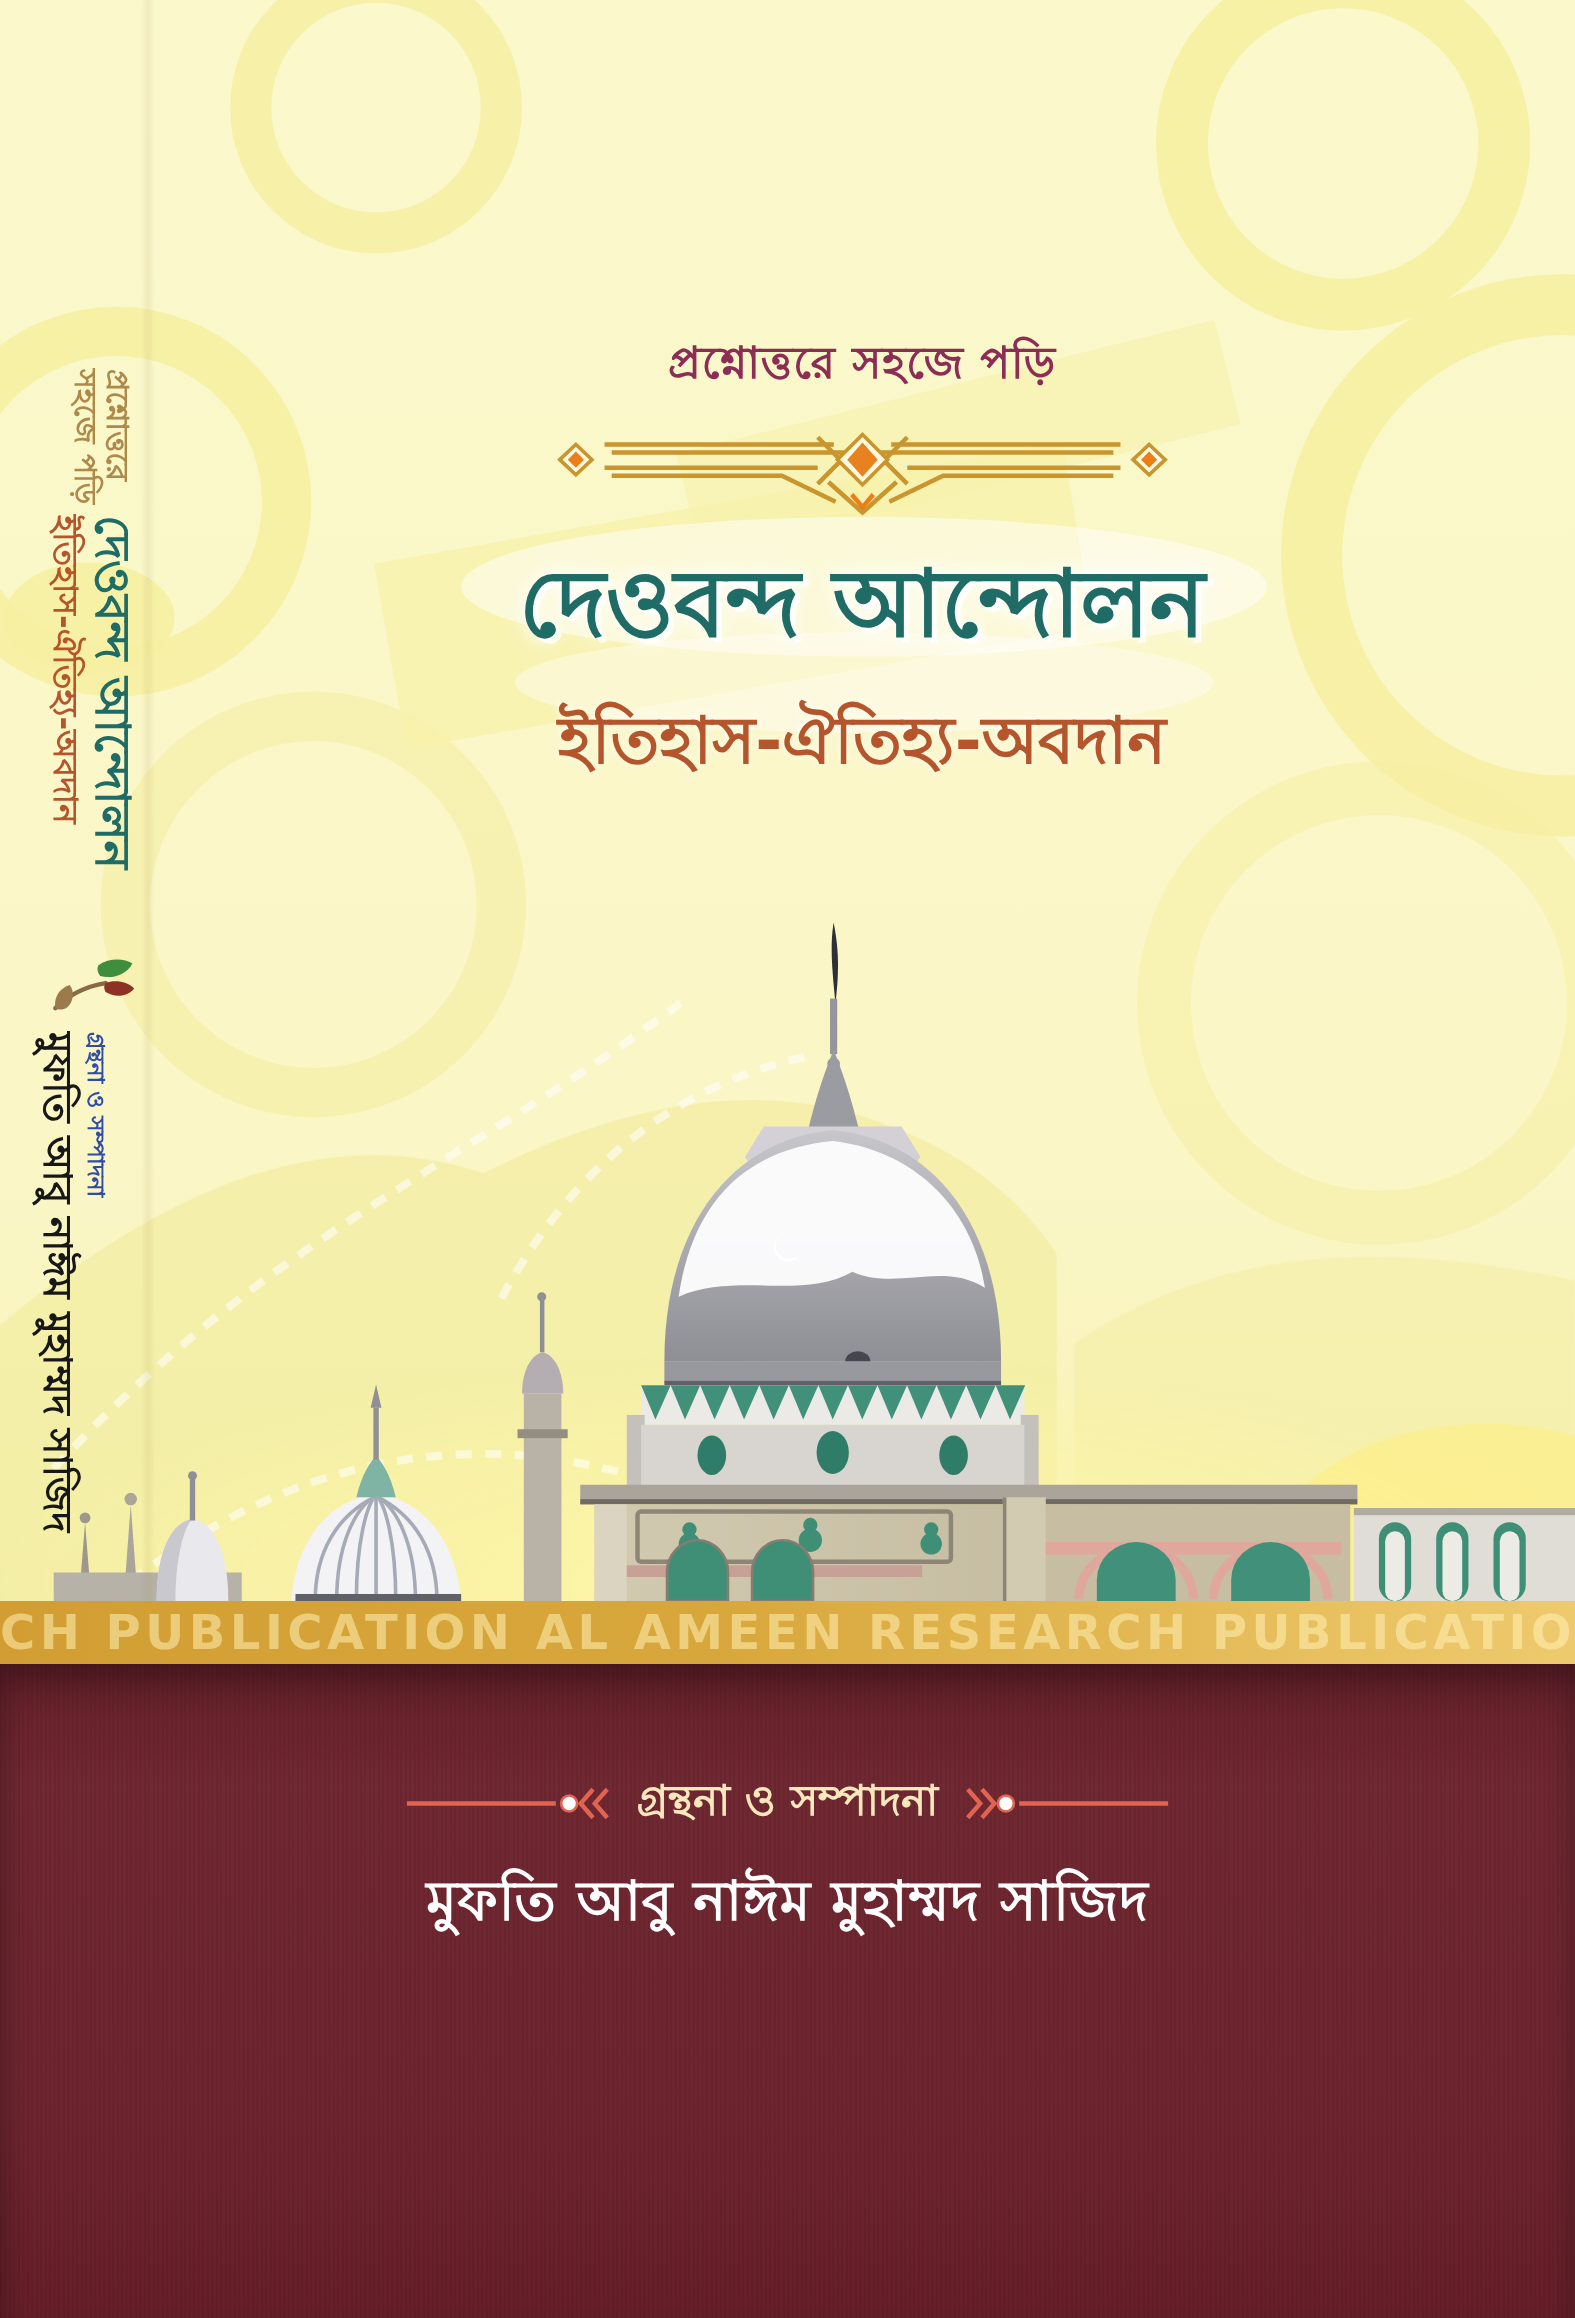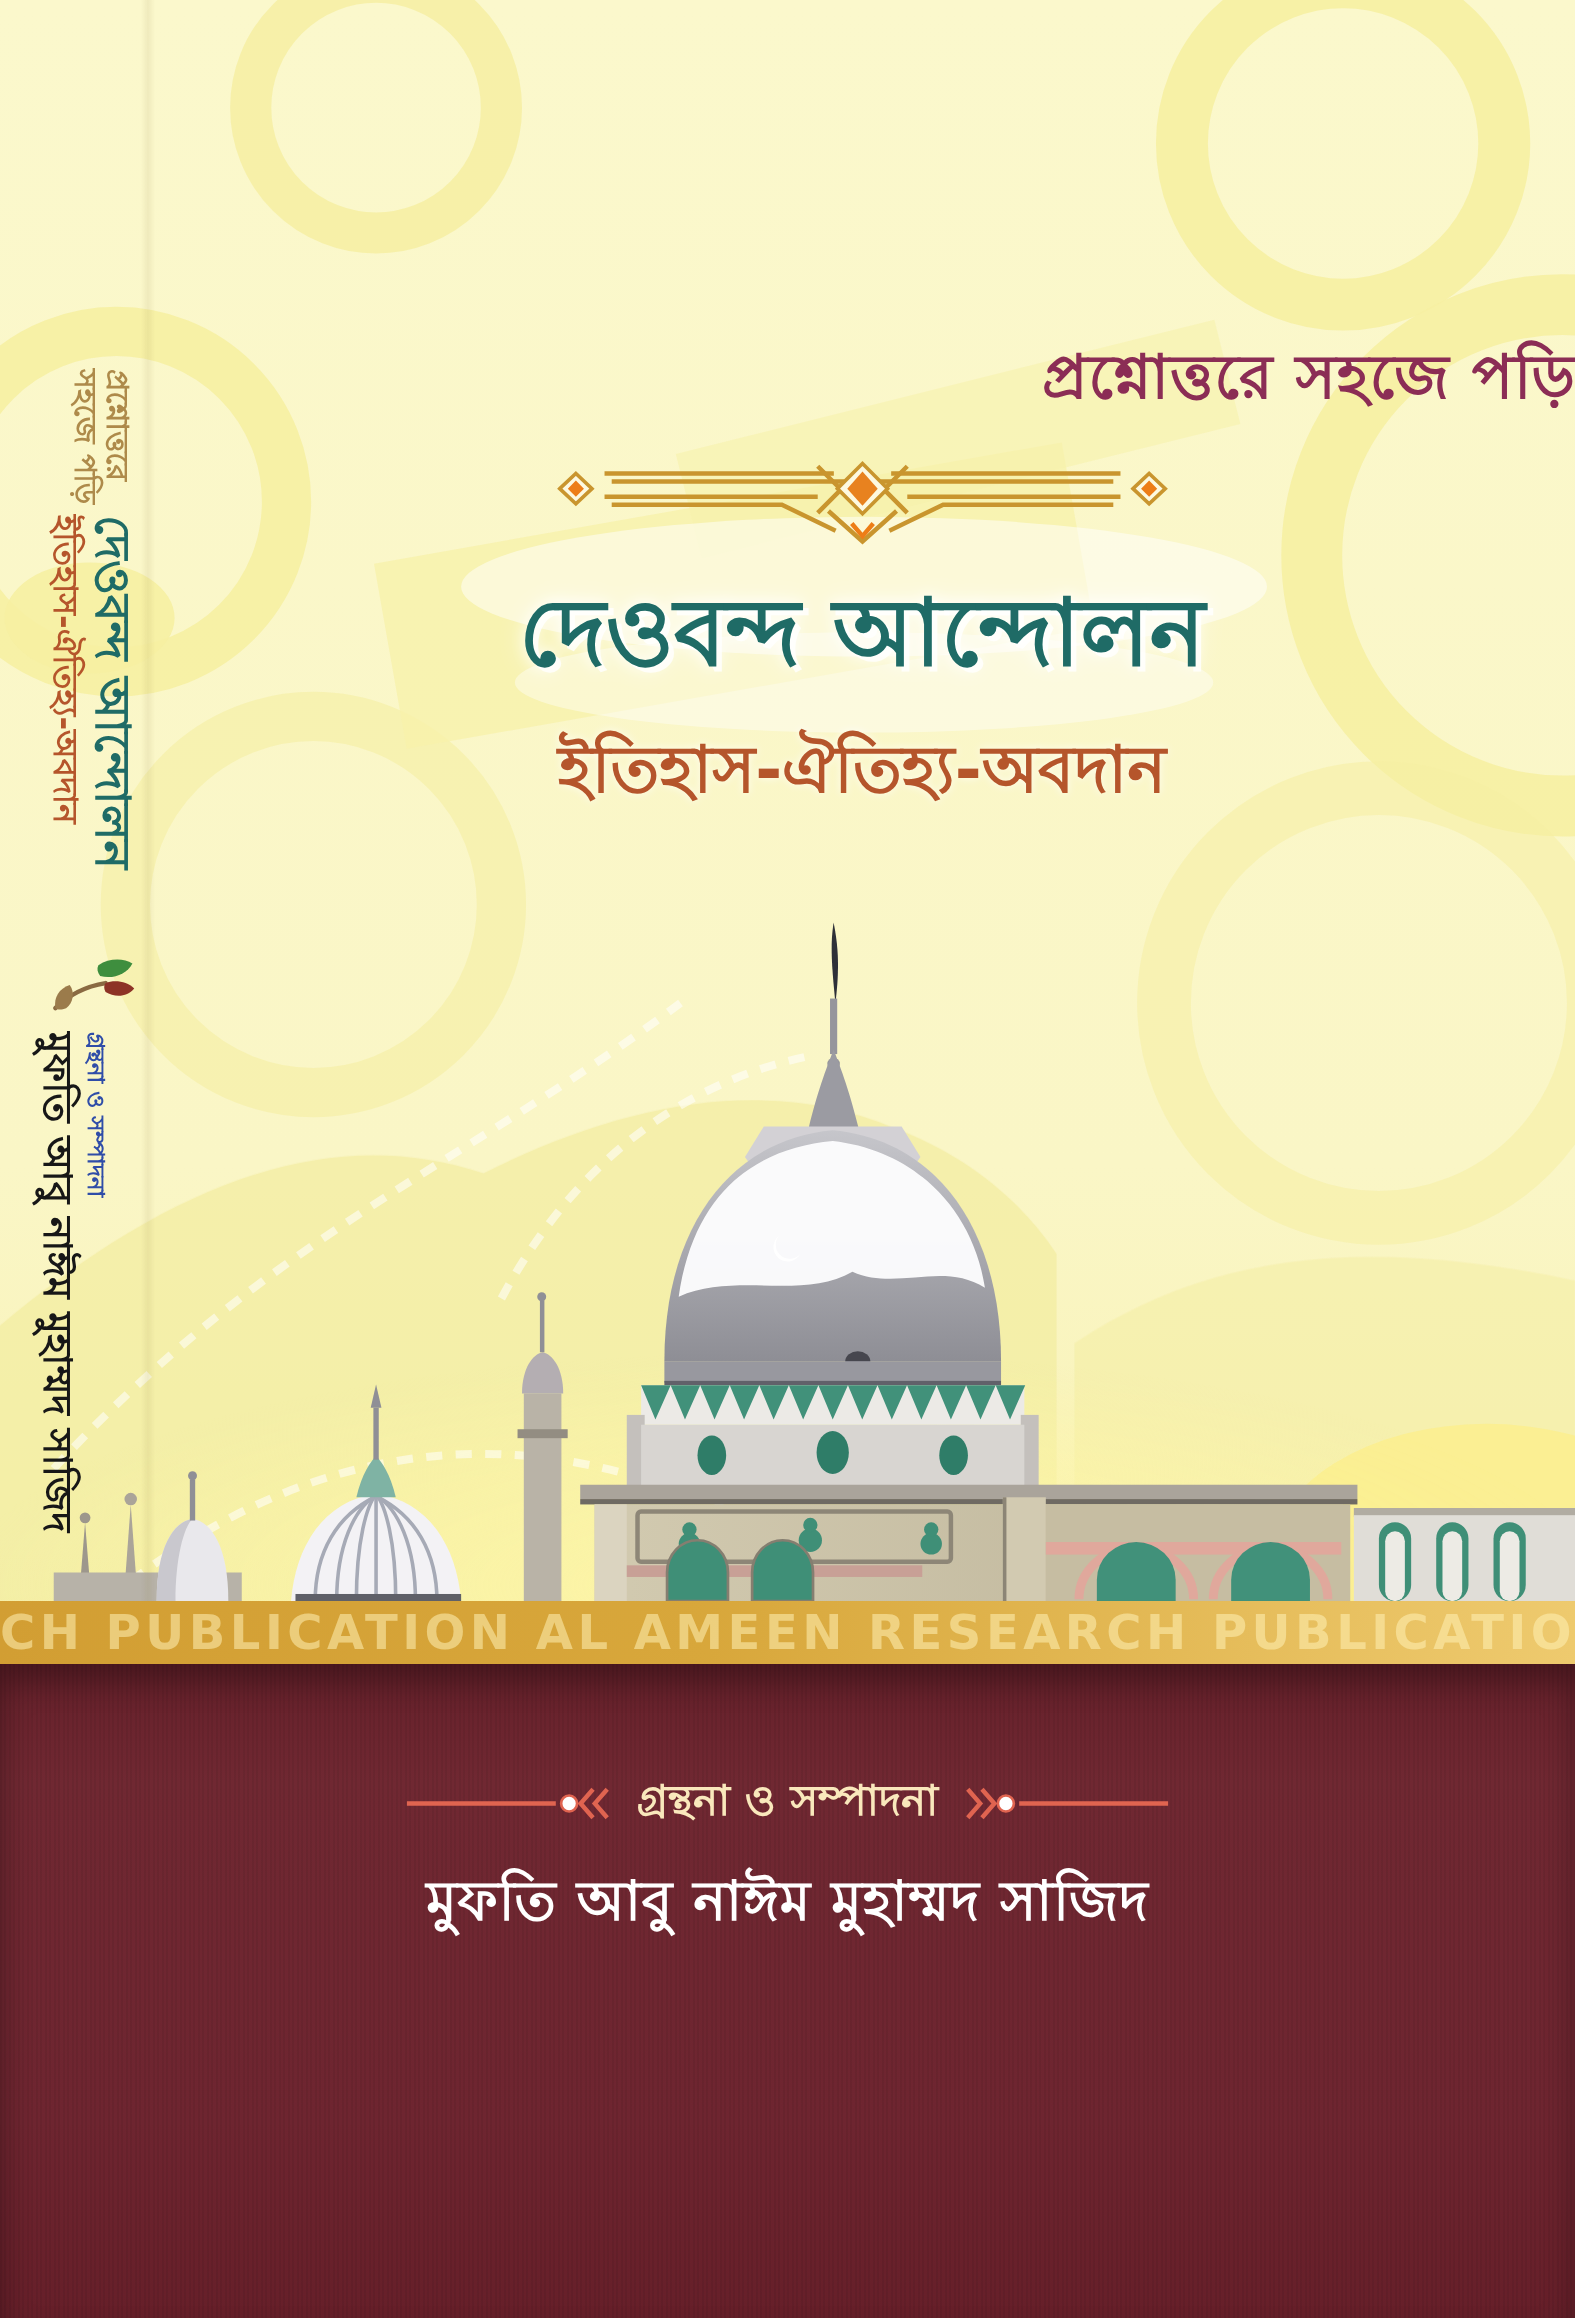--- a/index.html
+++ b/index.html
@@ -20,21 +20,21 @@
   .spine-main{left:138px;top:515px;}
   .spine-main .t1{color:#1f6b66;font-weight:800;font-size:48px;}
   .spine-main .t2{color:#b5552b;font-weight:800;font-size:33px;margin-top:3.6px;}
   .spine-credit{left:108px;top:1032px;}
   .spine-credit .c1{color:#2f4da8;font-weight:800;font-size:23px;}
   .spine-credit .c2{color:#171717;font-weight:700;font-size:39px;margin-top:5.4px;}
   .spine-leaf{position:absolute;left:50px;top:956px;}
 
   
   .front-top{position:absolute;left:148px;top:330px;width:1428px;text-align:center;}
-  .tagline{font-size:61px;font-weight:800;color:#8b2d55;letter-spacing:0.9px;text-align:right;}
+  .tagline{font-size:44px;font-weight:800;color:#8b2d55;letter-spacing:0.9px;}
   .ornament{display:block;margin:9px auto 0 auto;}
   .main-title{margin-top:14.3px;font-size:93px;font-weight:800;color:#1f6b66;
      text-shadow:0 0 12.5px rgba(255,255,255,.95),0 0 27px rgba(255,255,255,.85),5.4px 5.4px 0 rgba(255,255,255,.8);}
   .subtitle{margin-top:3.6px;font-size:65px;font-weight:800;color:#b5552b;
      text-shadow:0 0 9px rgba(255,255,255,.8);}
 
   
   .gold-band{position:absolute;left:0;top:1601px;width:1575px;height:63px;
      background:linear-gradient(90deg,#d29e33 0%,#d8a73b 45%,#eeca6e 100%);
      border-bottom:2.7px solid #a87b26;overflow:hidden;}

